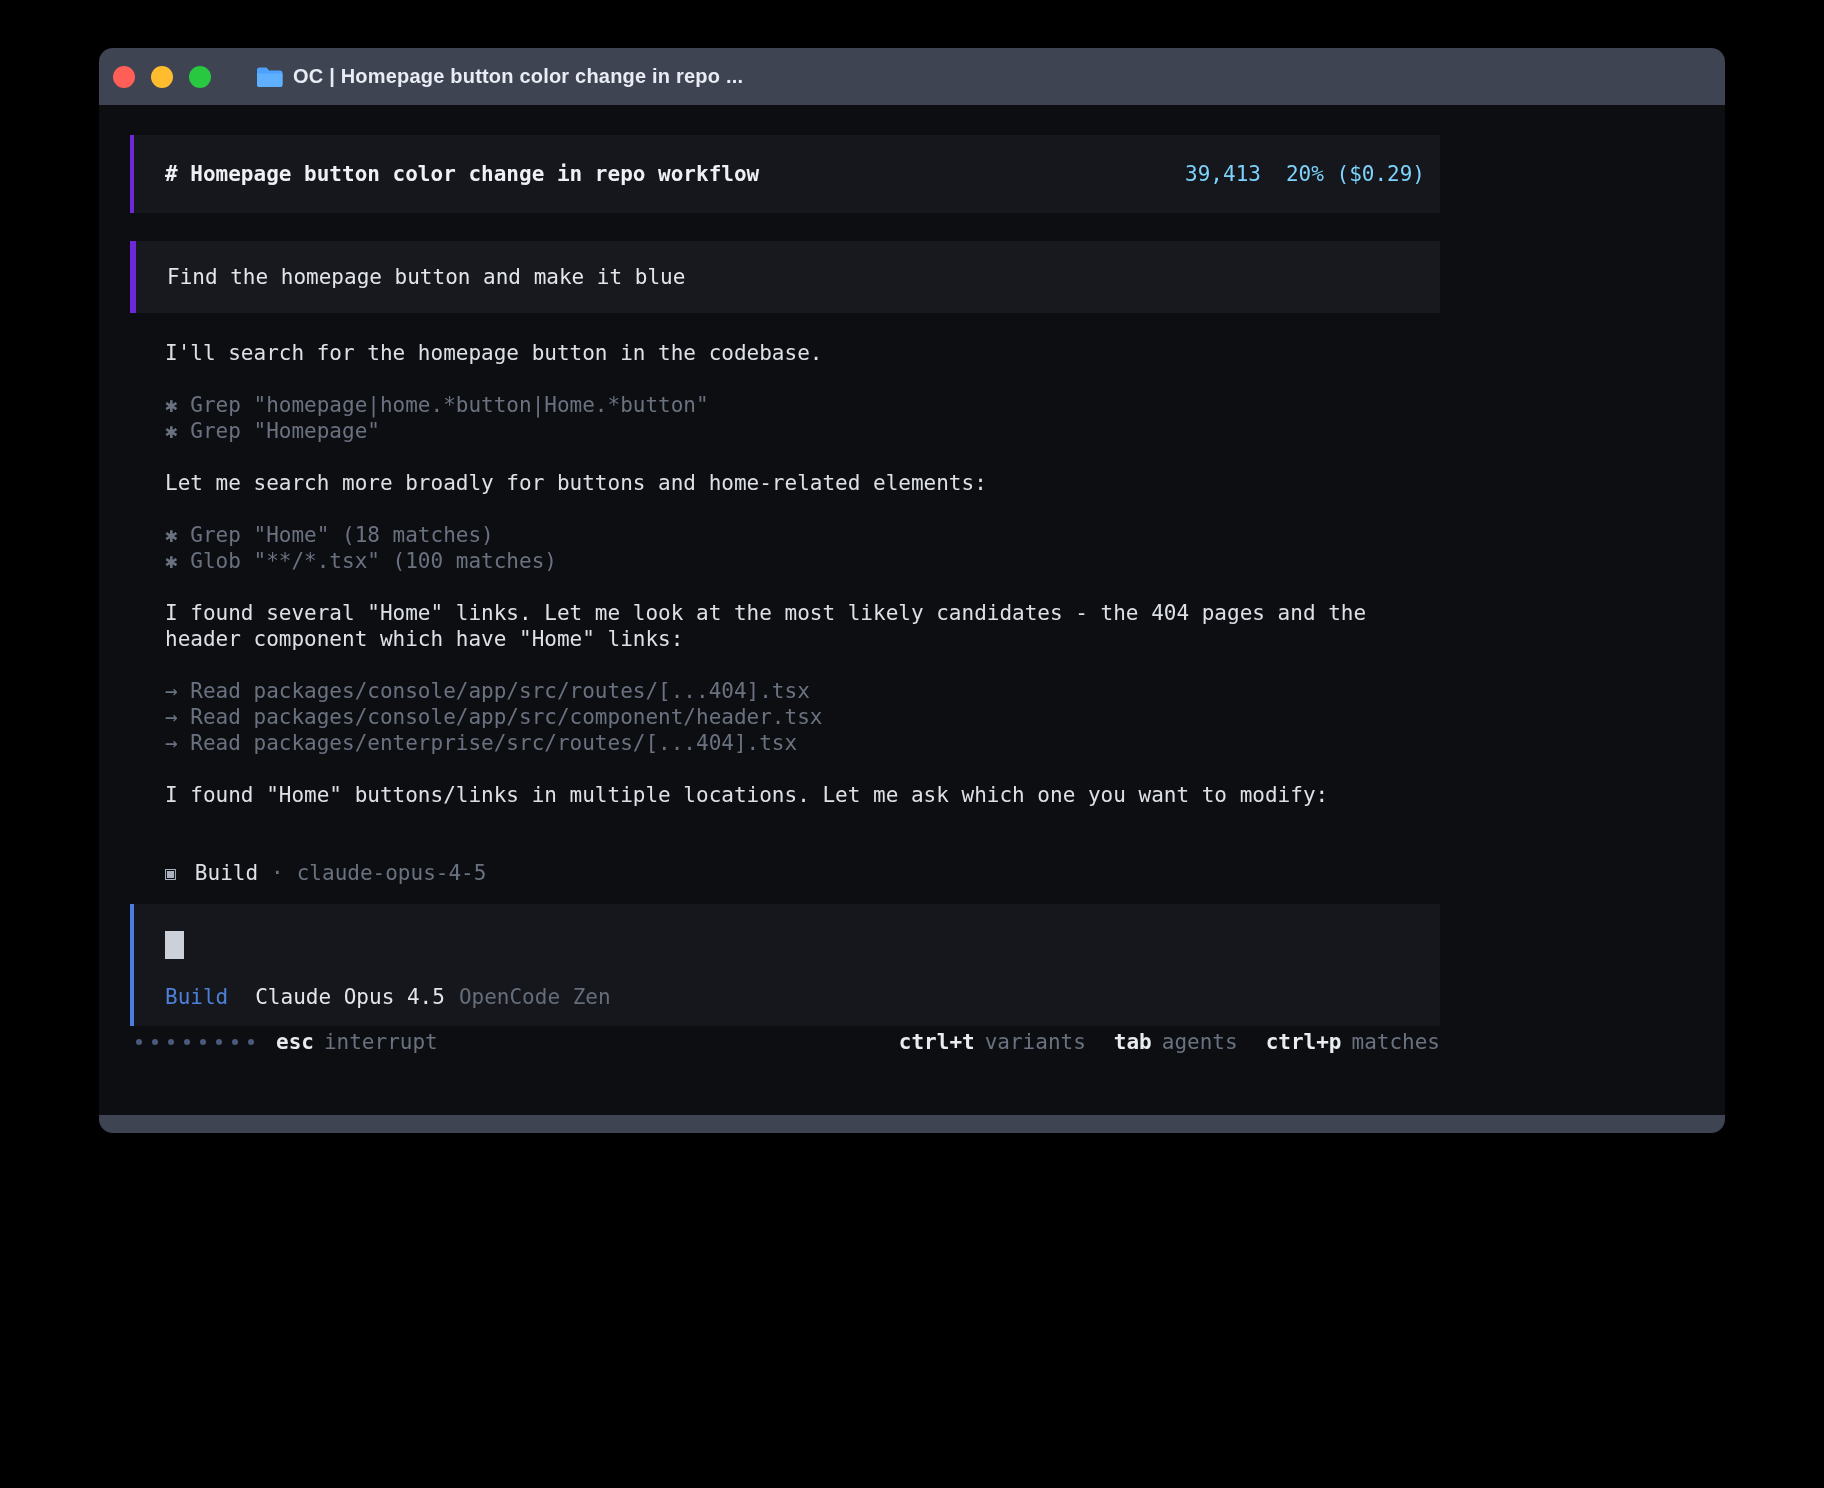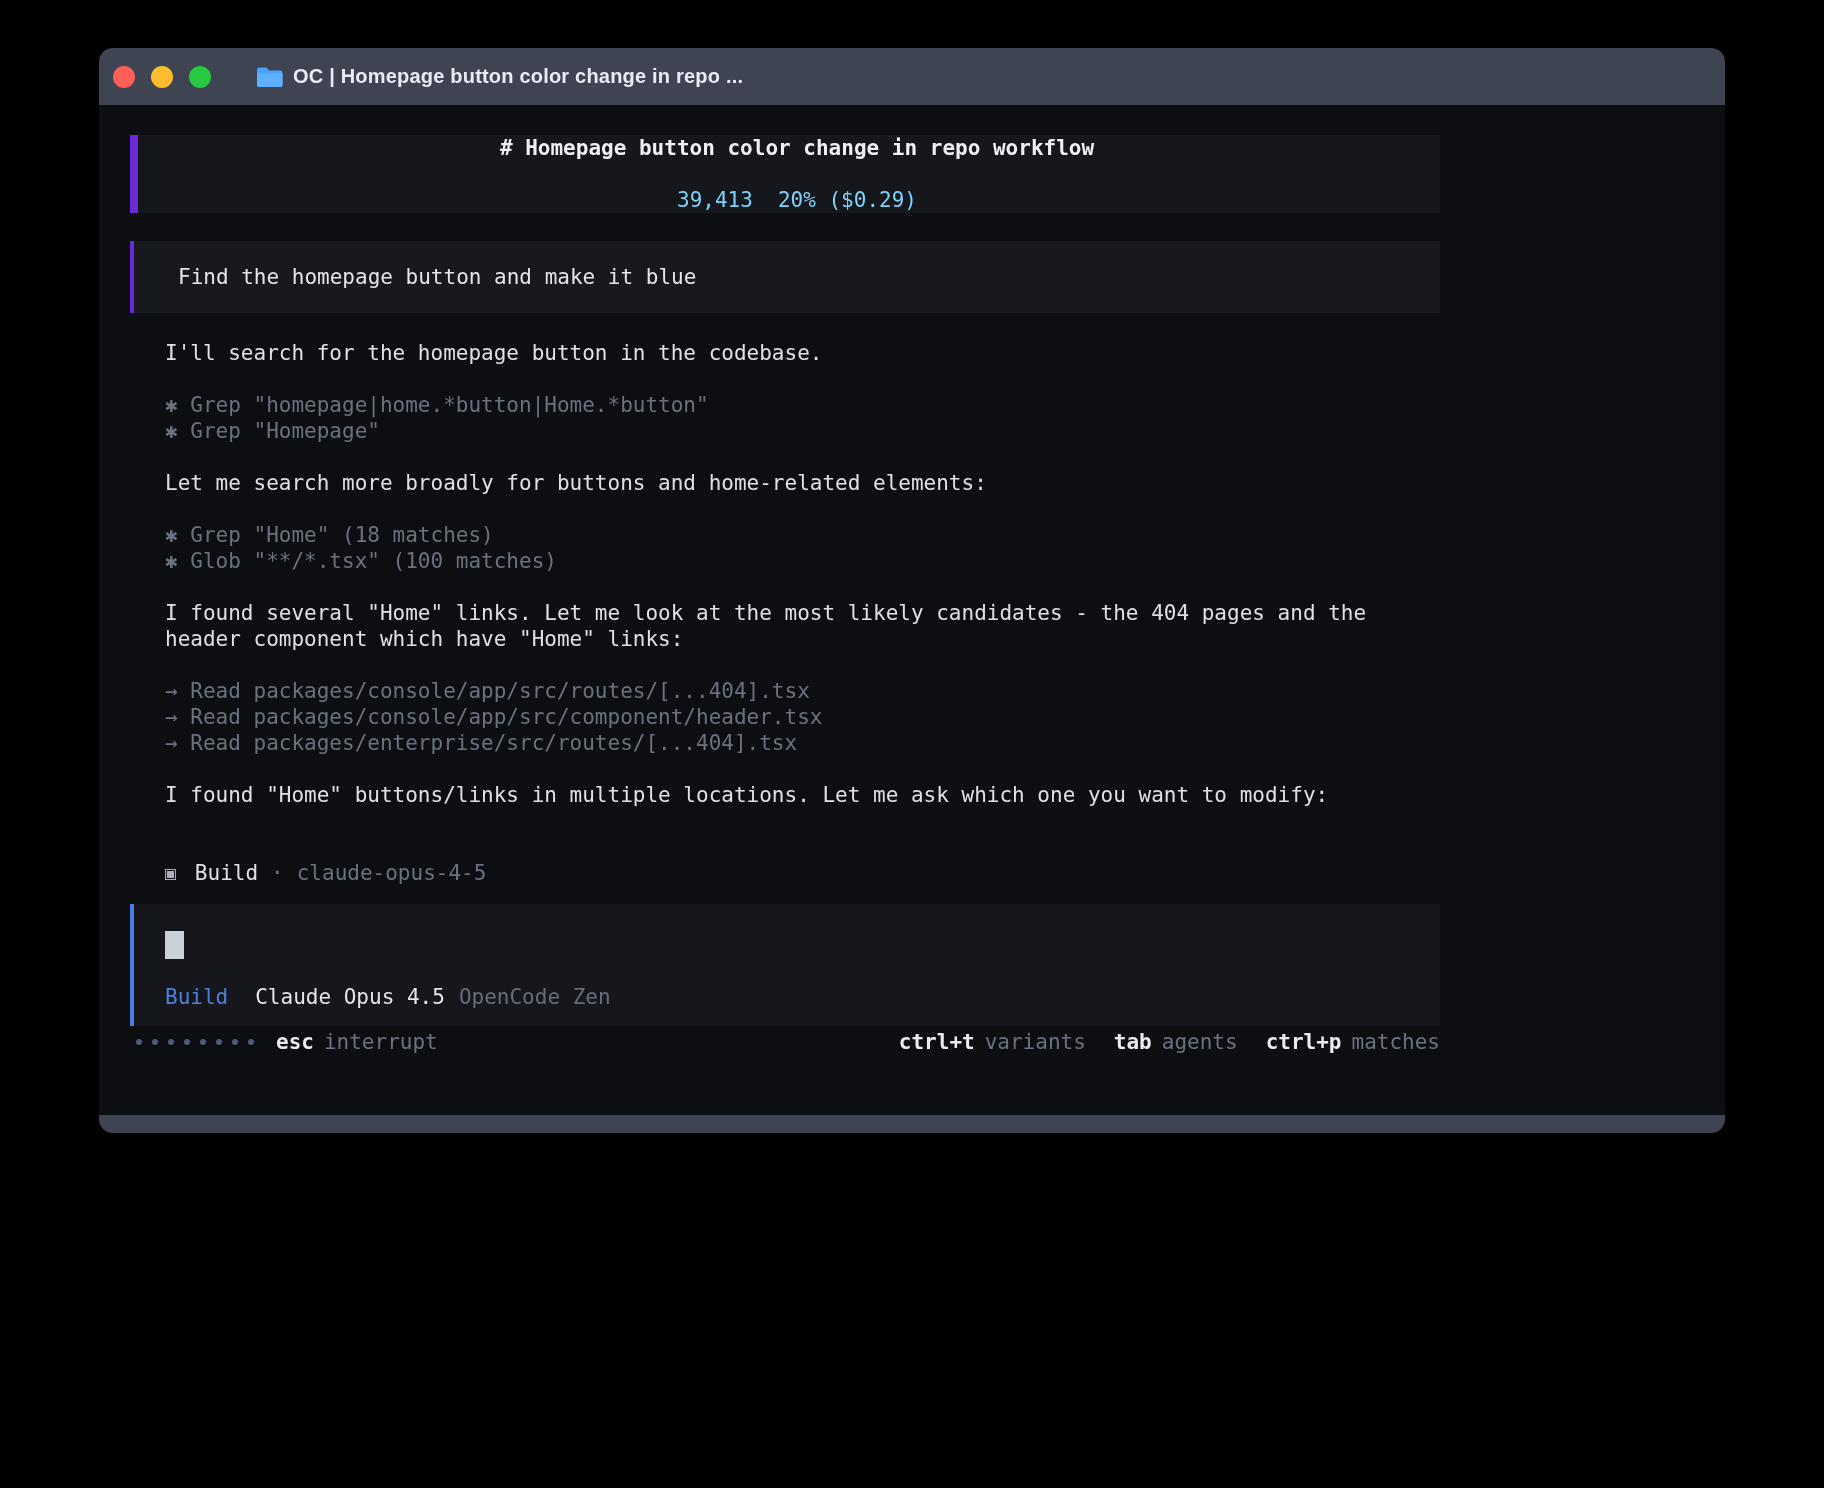--- a/index.html
+++ b/index.html
@@ -31,31 +31,30 @@
 
   
   .content {
     flex:1 1 auto; padding:30px 0 0 31px; overflow:hidden;
     font-family:"DejaVu Sans Mono","Liberation Mono",monospace;
     font-size:21px; line-height:26px;
   }
   .column { width:1310px; }
 
   .header-block {
-    background:#15171c; border-left:8px solid #6d28d9; height:78px;
+    background:#15171c; border-left:4px solid #6d28d9; height:78px;
     display:flex; align-items:center; justify-content:space-between;
     padding:0 15px 0 31px;
-    flex-direction:column;
   }
   .header-title { color:#eef0f4; font-weight:700; white-space:pre; }
   .header-stats { color:#7dd3fc; display:flex; gap:25px; white-space:pre; }
 
   .user-block {
-    margin-top:28px; background:#17191f; border-left:4px solid #6d28d9;
-    height:72px; display:flex; align-items:center; padding-left:44px;
+    margin-top:28px; background:#17191f; border-left:6px solid #6d28d9;
+    height:72px; display:flex; align-items:center; padding-left:31px;
     color:#e2e5eb; white-space:pre;
   }
 
   .conversation { margin-top:27px; padding-left:35px; width:1275px; }
   .line { min-height:26px; white-space:pre-wrap; }
   .line-text { color:#dde1e7; }
   .line-tool { color:#6a7280; }
   .line-blank { }
 
   .agent-line {

